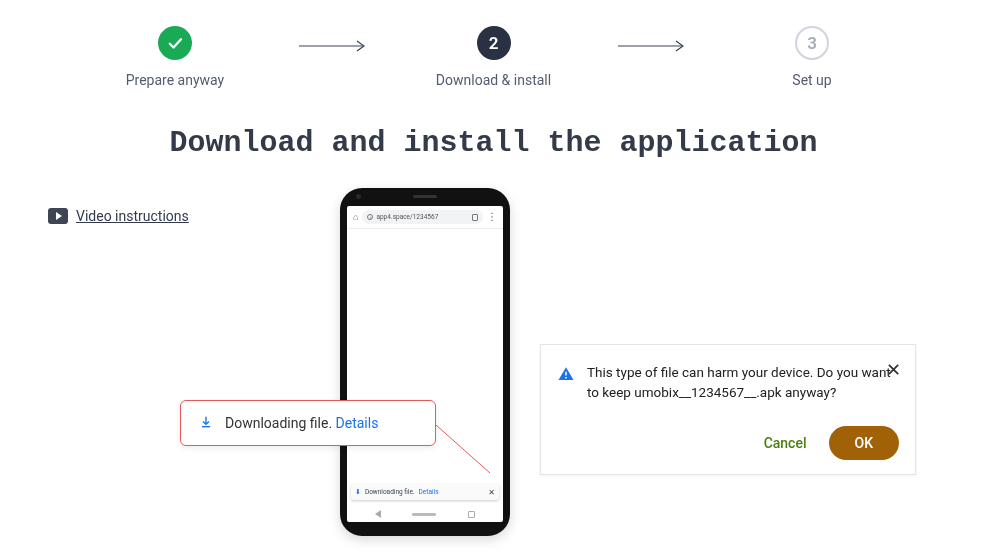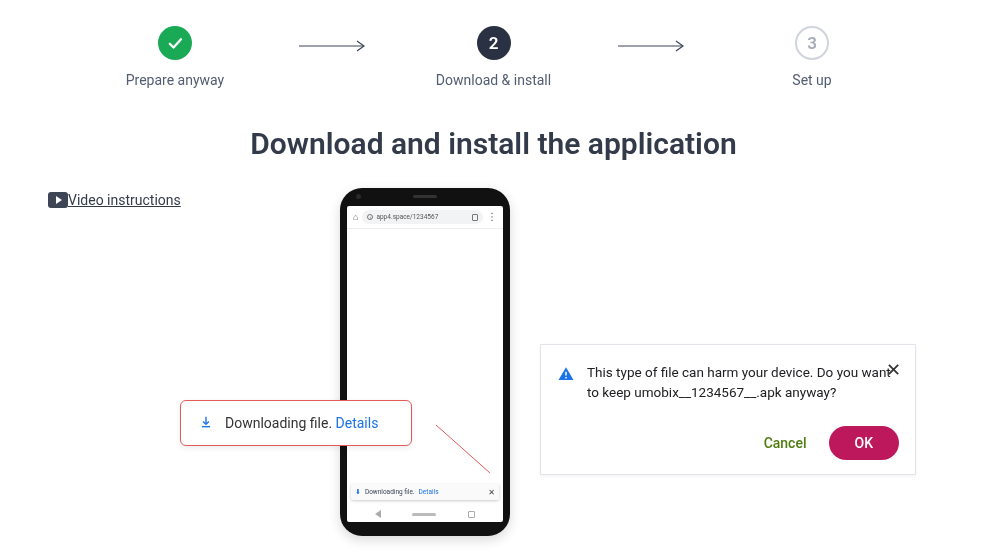--- a/index.html
+++ b/index.html
@@ -52,29 +52,31 @@
     }
     .arrow-line svg { width: 70px; height: 12px; }
     
     
     .page-title {
       text-align: center;
       margin-top: 38px;
       font-size: 30px;
       font-weight: 600;
       color: #333b4a;
+      font-family: Liberation Mono, monospace;
     }
     
     
     .video-instr {
       position: absolute;
-      top: 192px;
+      top: 208px;
       left: 48px;
       display: flex;
       align-items: center;
+      gap: 8px;
       cursor: pointer;
     }
     .video-instr .play-box {
       width: 20px;
       height: 16px;
       background: #3e4555;
       border-radius: 3px;
       display: flex;
       align-items: center;
       justify-content: center;
@@ -212,21 +214,21 @@
       height: 7px;
       border: 1px solid #aaa;
       border-radius: 1px;
     }
     
     
     .callout {
       position: absolute;
       top: 400px;
       left: 180px;
-      width: 232px;
+      width: 256px;
       height: 46px;
       border: 1.5px solid #e45a5a;
       border-radius: 6px;
       background: #fff;
       display: flex;
       align-items: center;
       padding: 0 18px;
       gap: 12px;
       box-shadow: 0 2px 6px rgba(0,0,0,0.08);
       z-index: 10;
@@ -308,21 +310,21 @@
       gap: 22px;
       margin-top: 24px;
     }
     .btn-cancel {
       color: #4d7c0f;
       font-size: 14px;
       font-weight: 500;
       cursor: pointer;
     }
     .btn-ok {
-      background: #be185d;
+      background: #a16207;
       color: #fff;
       font-size: 14px;
       font-weight: 500;
       padding: 9px 26px;
       border-radius: 22px;
       cursor: pointer;
     }
   </style>
 </head>
 <body>

